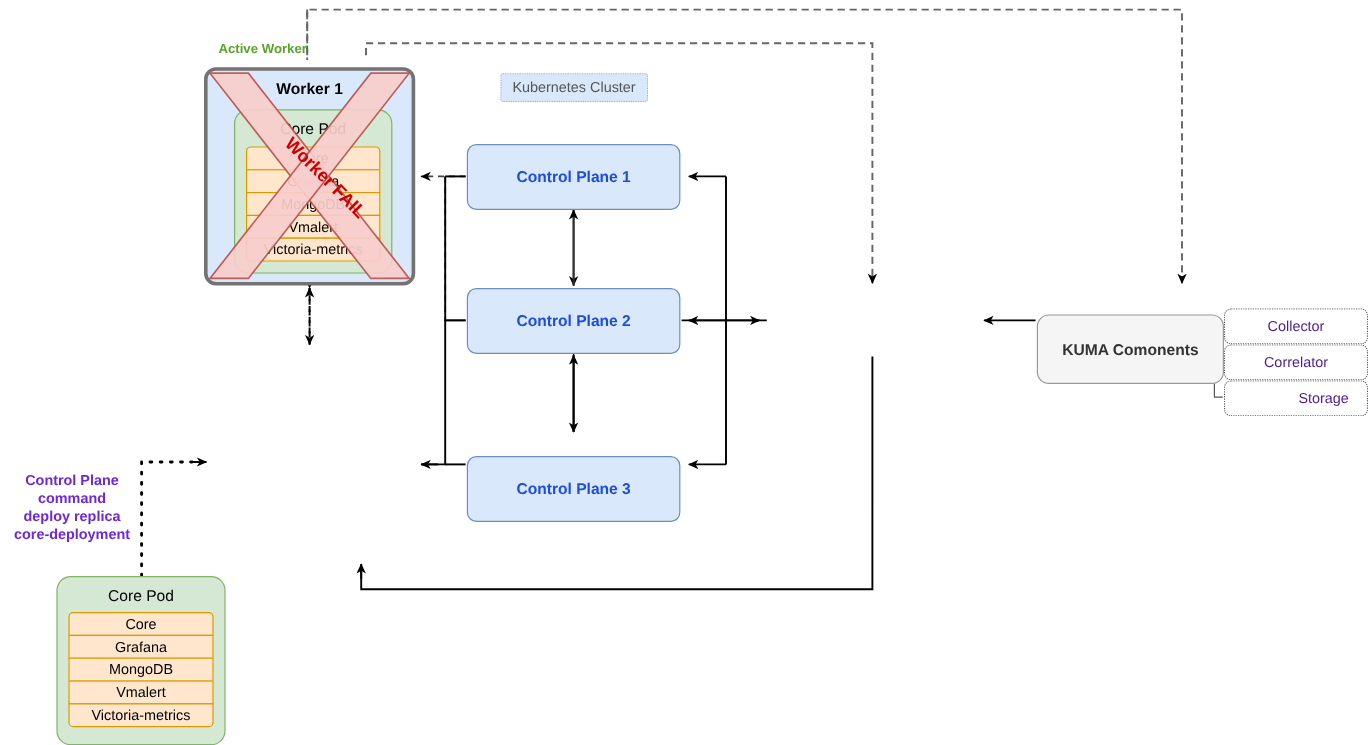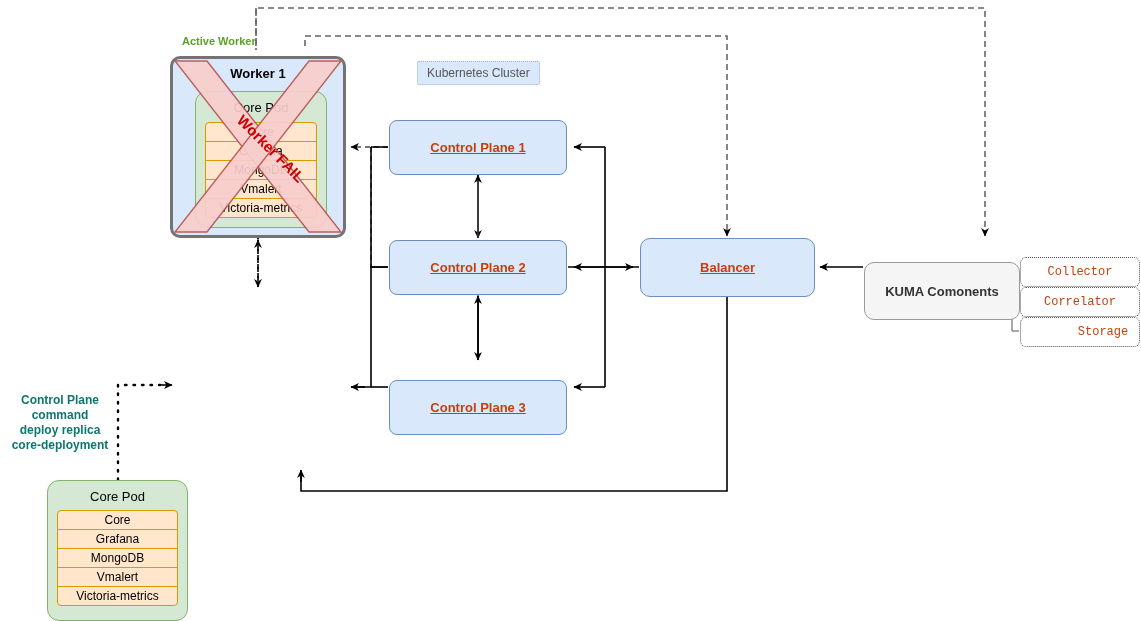--- a/index.html
+++ b/index.html
@@ -7,43 +7,43 @@
        font-family:"Liberation Sans","DejaVu Sans",sans-serif;}
   #stage{position:absolute;left:0;top:0;width:1141px;height:621px;}
   svg.layer{position:absolute;left:0;top:0;width:1141px;height:621px;overflow:visible;}
   .node{position:absolute;box-sizing:border-box;}
 
   .blue-box{background:#dae8fc;border:3px solid #737373;border-radius:10px;}
   .blue-box .title{position:absolute;left:0;right:0;top:7px;text-align:center;
       font-size:13px;font-weight:bold;color:#000;}
   .blue-rect{background:#dae8fc;border:1px solid #6c8ebf;border-radius:8px;
       display:flex;align-items:center;justify-content:center;
-      font-size:13px;font-weight:bold;color:#c2410c;text-align:center;text-decoration:underline;}
+      font-size:13px;font-weight:bold;color:#1d4ed8;text-align:center;}
   .grey-rect{background:#f5f5f5;border:1px solid #999999;border-radius:10px;
       display:flex;align-items:center;justify-content:center;
       font-size:13px;font-weight:bold;color:#333333;text-align:center;margin-top:24px;}
   .green-pod{background:#d5e8d4;border:1px solid #82b366;border-radius:12px;}
   .green-pod .podtitle{position:absolute;left:0;right:0;top:8px;text-align:center;
       font-size:13px;color:#000;}
   .pod-list{position:absolute;left:9px;right:9px;top:30px;}
   .pod-item{background:#ffe6cc;border:1px solid #d79b00;height:20px;line-height:19px;
       text-align:center;font-size:12px;color:#000;box-sizing:border-box;margin-bottom:-1px;}
   .pod-item:first-child{border-radius:4px 4px 0 0;}
   .pod-item:last-child{border-radius:0 0 4px 4px;margin-bottom:0;}
 
   .k8s-label{position:absolute;background:#dae8fc;border:1px dotted #9ab4d8;
       font-size:12px;color:#555555;padding:4px 9px;border-radius:2px;}
   .active-worker{position:absolute;font-size:11px;font-weight:bold;color:#5aa329;
       white-space:nowrap;}
-  .cp-note{position:absolute;font-size:12px;font-weight:bold;color:#0f766e;
+  .cp-note{position:absolute;font-size:12px;font-weight:bold;color:#6d28d9;
       text-align:center;line-height:15px;white-space:nowrap;}
 
   .dotted-item{border:1px dotted #555555;border-radius:6px;background:#ffffff;
-      font-size:12px;color:#c2410c;display:flex;align-items:center;justify-content:center;
-      box-sizing:border-box;font-family:Liberation Mono, monospace;}
+      font-size:12px;color:#4c1d95;display:flex;align-items:center;justify-content:center;
+      box-sizing:border-box;}
 
   .fail-text{position:absolute;color:#cc0000;font-size:15px;font-weight:bold;
       transform:rotate(45deg);transform-origin:center center;white-space:nowrap;}
 </style>
 </head>
 <body>
 
 <div id="stage">
 
   <svg class="layer">
@@ -175,21 +175,20 @@
       <div class="pod-item">MongoDB</div>
       <div class="pod-item">Vmalert</div>
       <div class="pod-item">Victoria-metrics</div>
     </div>
   </div>
 
   <div class="node blue-rect" style="left:389px;top:120px;width:178px;height:55px;">Control Plane 1</div>
   <div class="node blue-rect" style="left:389px;top:240px;width:178px;height:55px;">Control Plane 2</div>
   <div class="node blue-rect" style="left:389px;top:380px;width:178px;height:55px;">Control Plane 3</div>
 
-  <div class="node blue-rect" style="left:640px;top:238px;width:175px;height:59px;border-radius:10px;">Balancer</div>
 
   <div class="node grey-rect" style="left:864px;top:238px;width:156px;height:58px;">KUMA Comonents</div>
 
   <div class="node dotted-item" style="left:1020px;top:257px;width:120px;height:30px;">Collector</div>
   <div class="node dotted-item" style="left:1020px;top:287px;width:120px;height:30px;">Correlator</div>
   <div class="node dotted-item" style="left:1020px;top:317px;width:120px;height:30px;padding-left:46px;">Storage</div>
 
 </div>
 
 </body></html>

